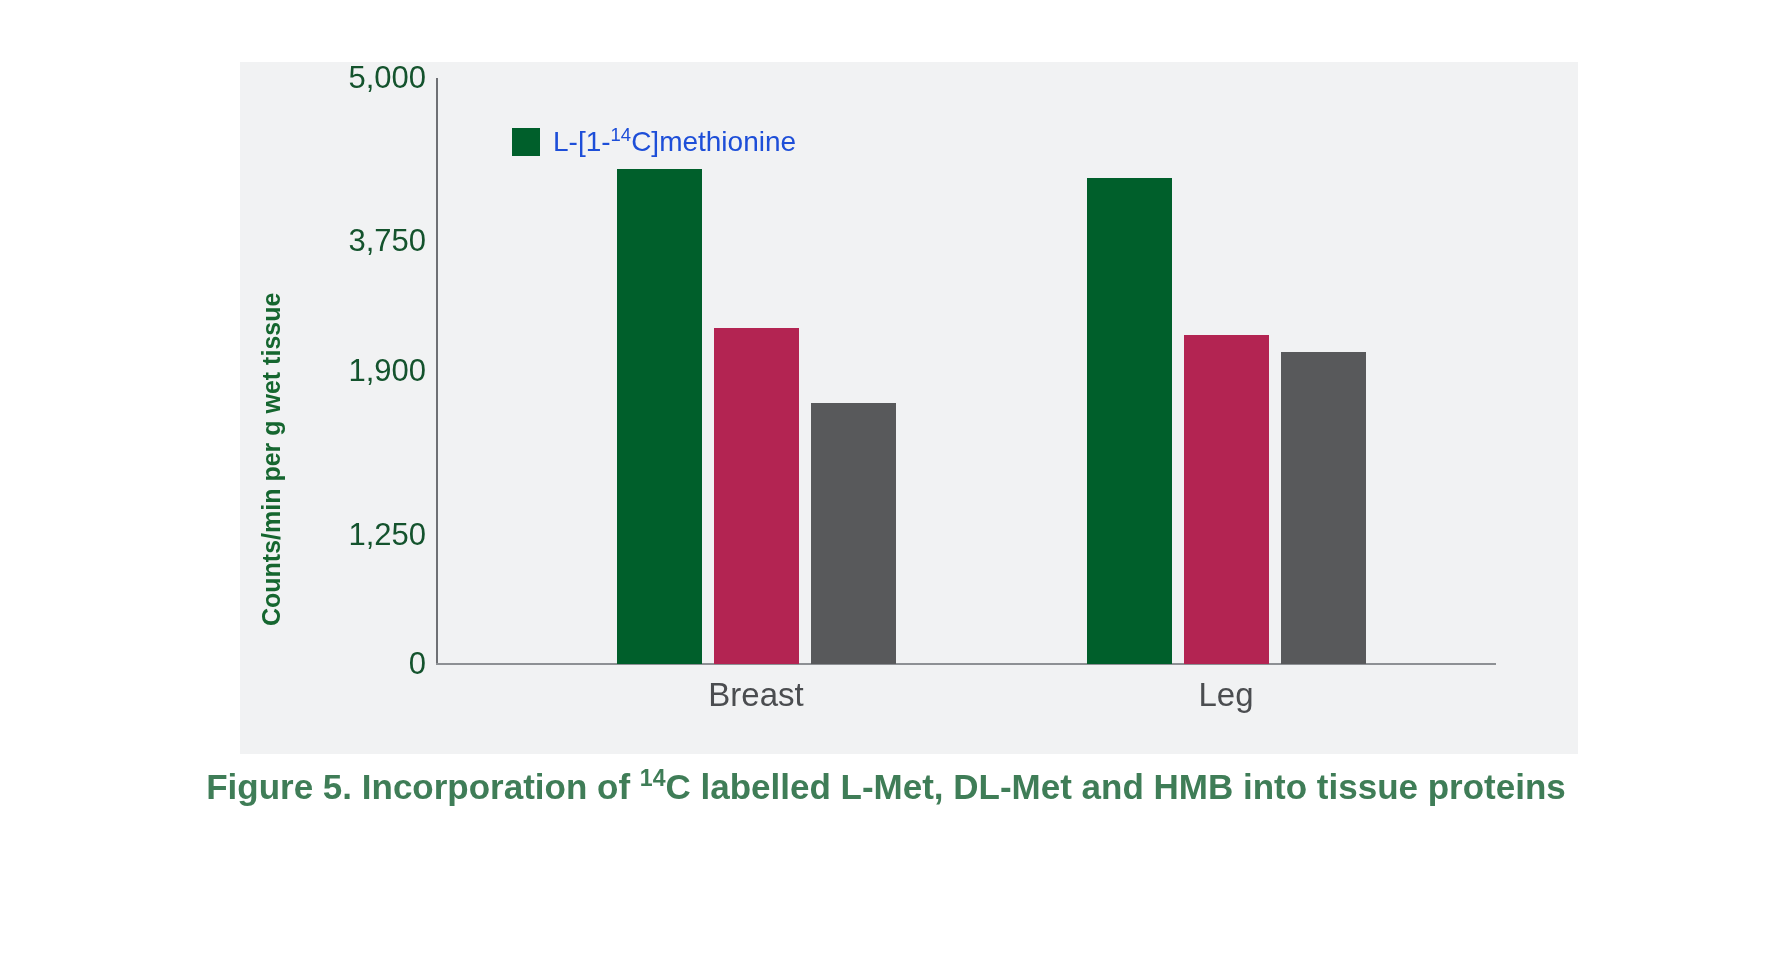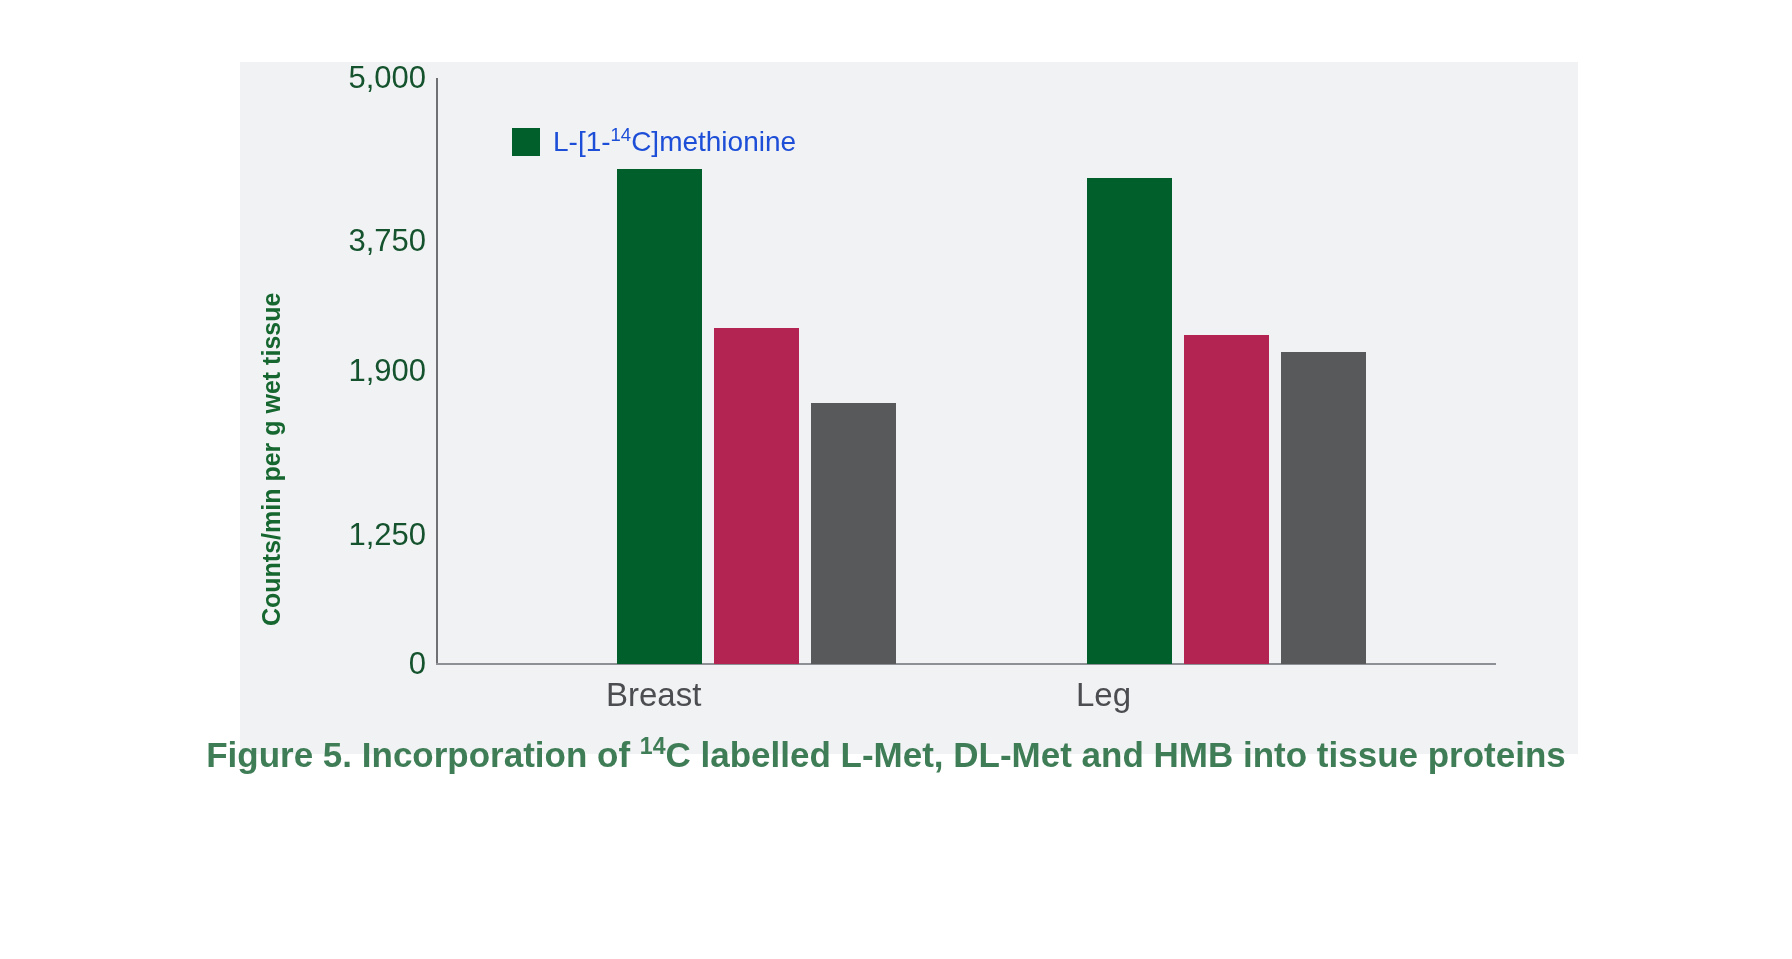--- a/index.html
+++ b/index.html
@@ -67,21 +67,21 @@
   }
   .bar.green{background:#005f2b;}
   .bar.magenta{background:#b32452;}
   .bar.gray{background:#58595b;}
 
   
   .glabel{
     position:absolute;
     top:598px;
     width:300px;
-    text-align:left;
+    text-align:center;
     font-size:33px;
     color:#4b4d50;
     transform:translateX(-50%);
   }
 
   
   .legend{
     position:absolute;
     left:272px;top:64px;
     display:flex;align-items:center;
@@ -93,21 +93,21 @@
   .sw-magenta{background:#b32452;}
   .sw-gray{background:#58595b;}
   .leg-text{
     font-size:28px;color:#1d4ed8;white-space:nowrap;
   }
   sup{font-size:.66em;vertical-align:super;line-height:0;}
 
   
   .caption{
     position:absolute;
-    left:0;top:732px;
+    left:0;top:764px;
     width:1772px;
     text-align:center;
     color:#3f7d57;
     font-weight:bold;
     line-height:1.32;
   }
   .cap-line1{font-size:35px;}
   .cap-line2{font-size:33px;}
 </style>
 </head>

